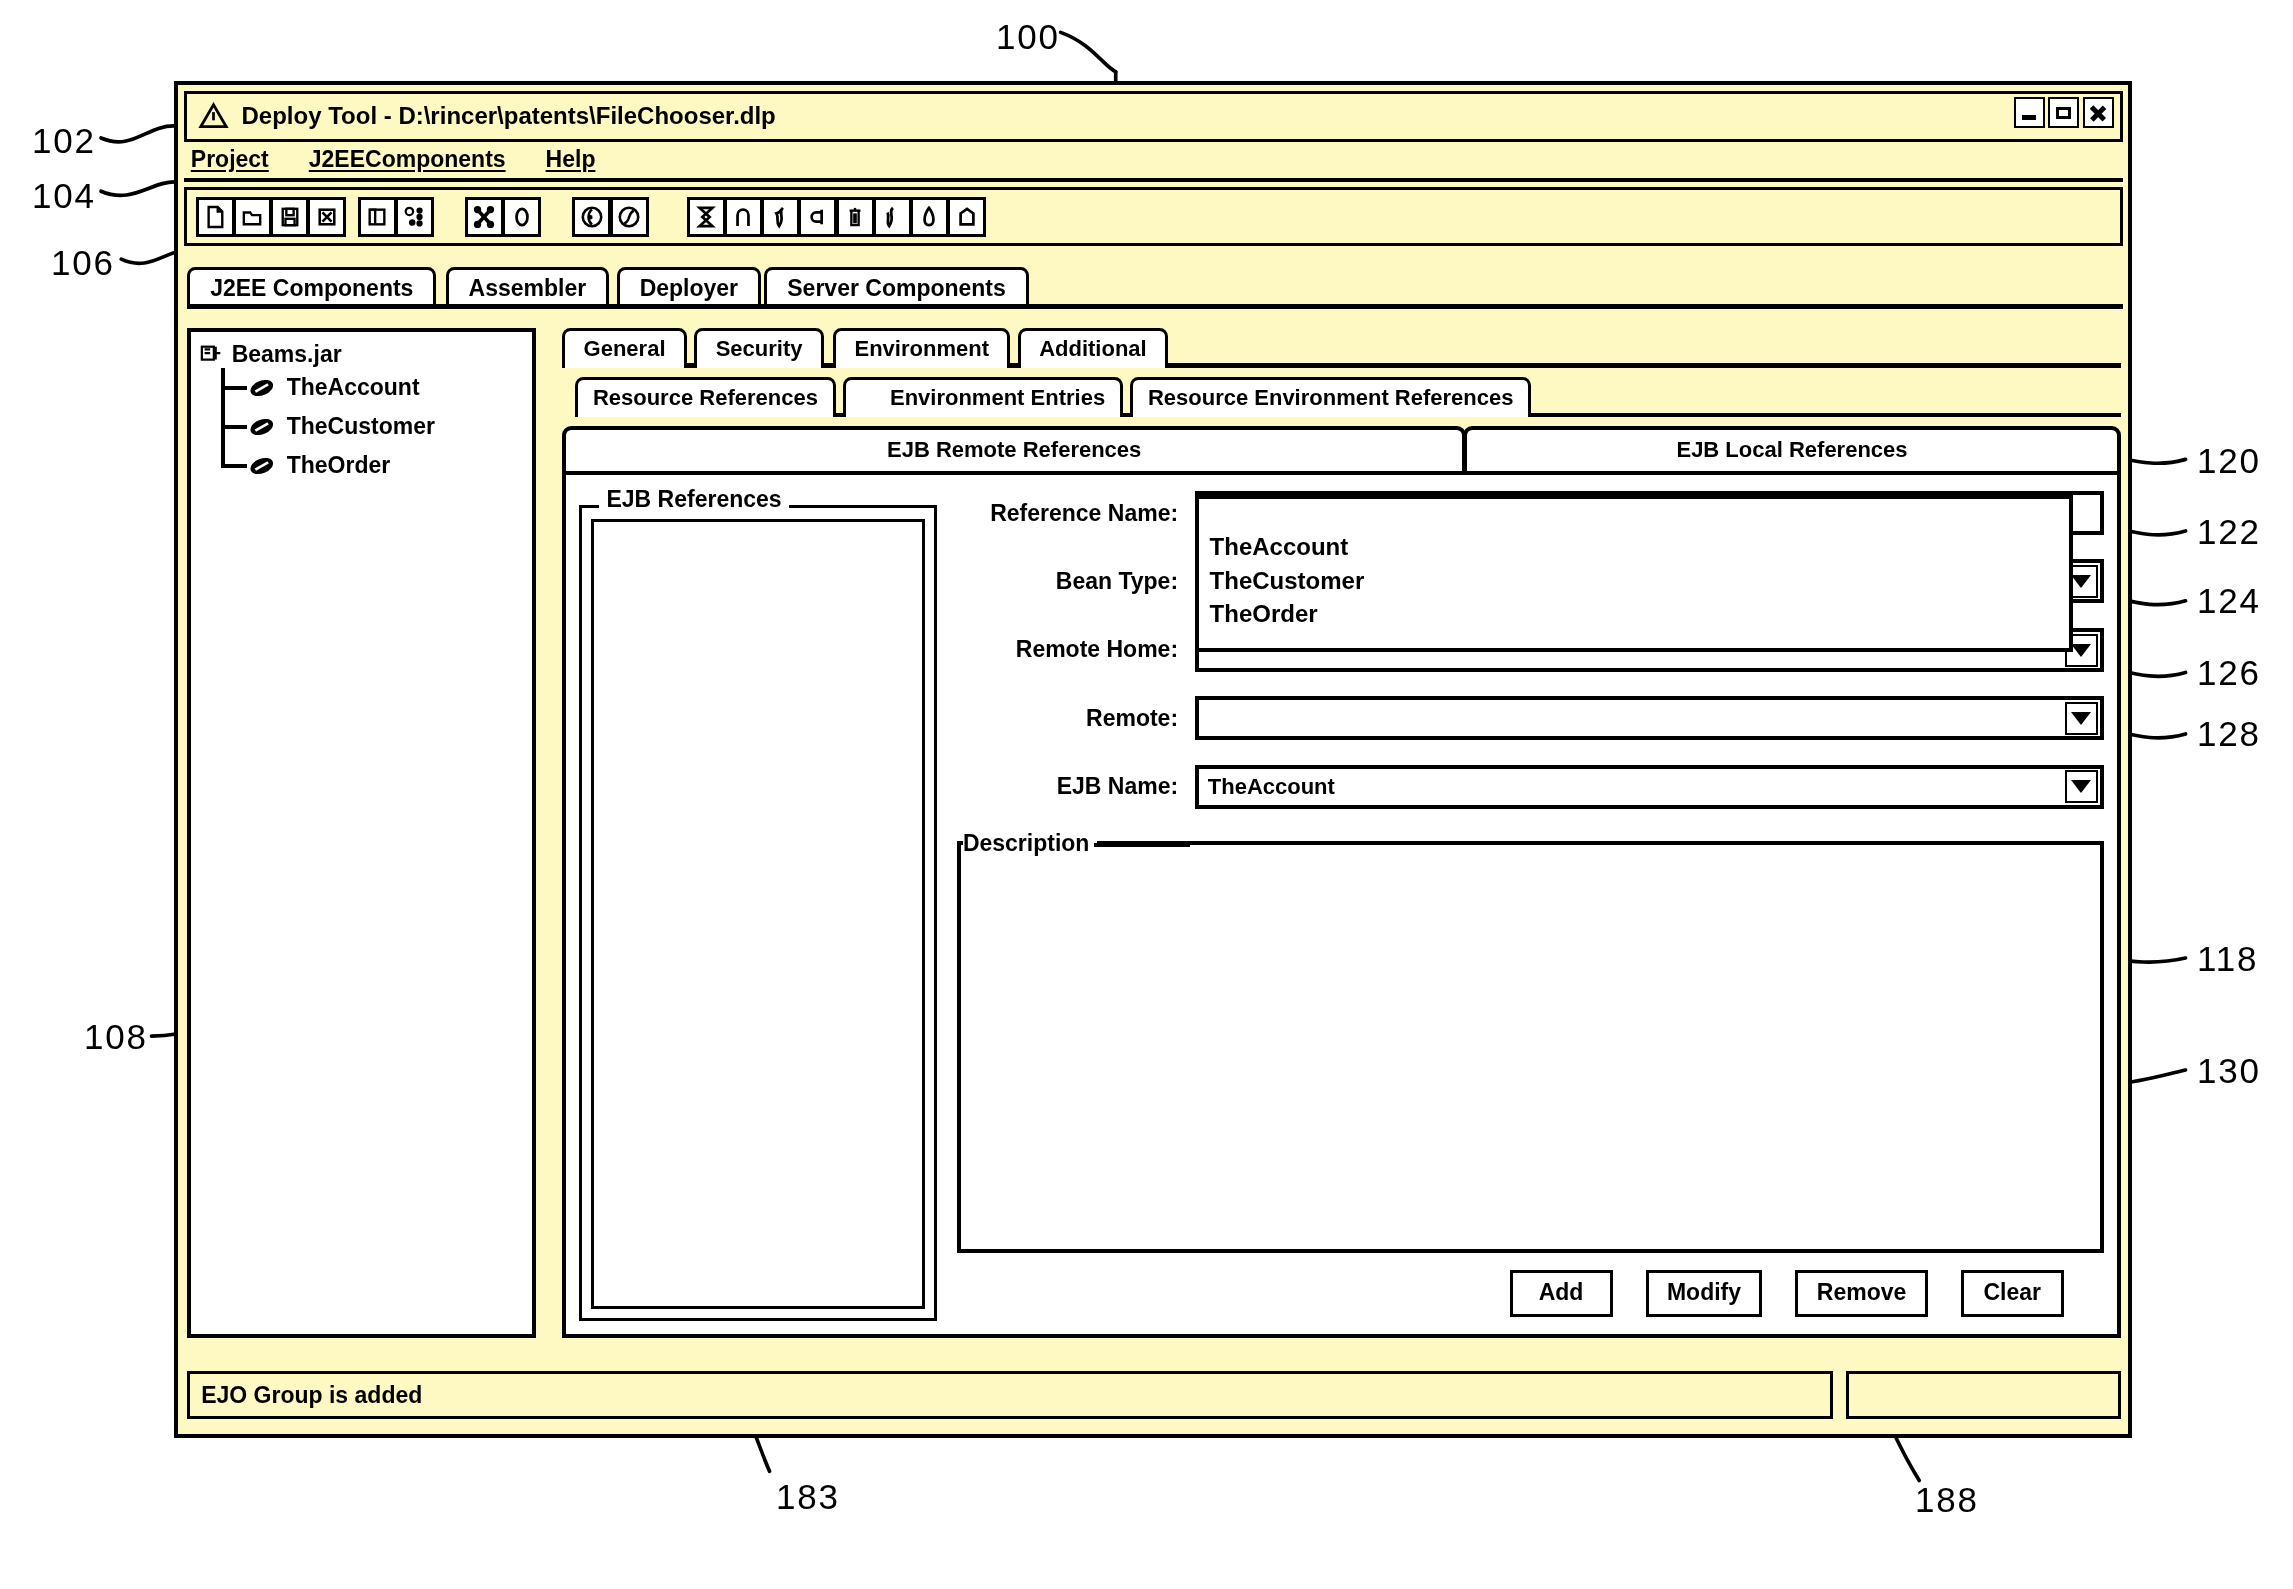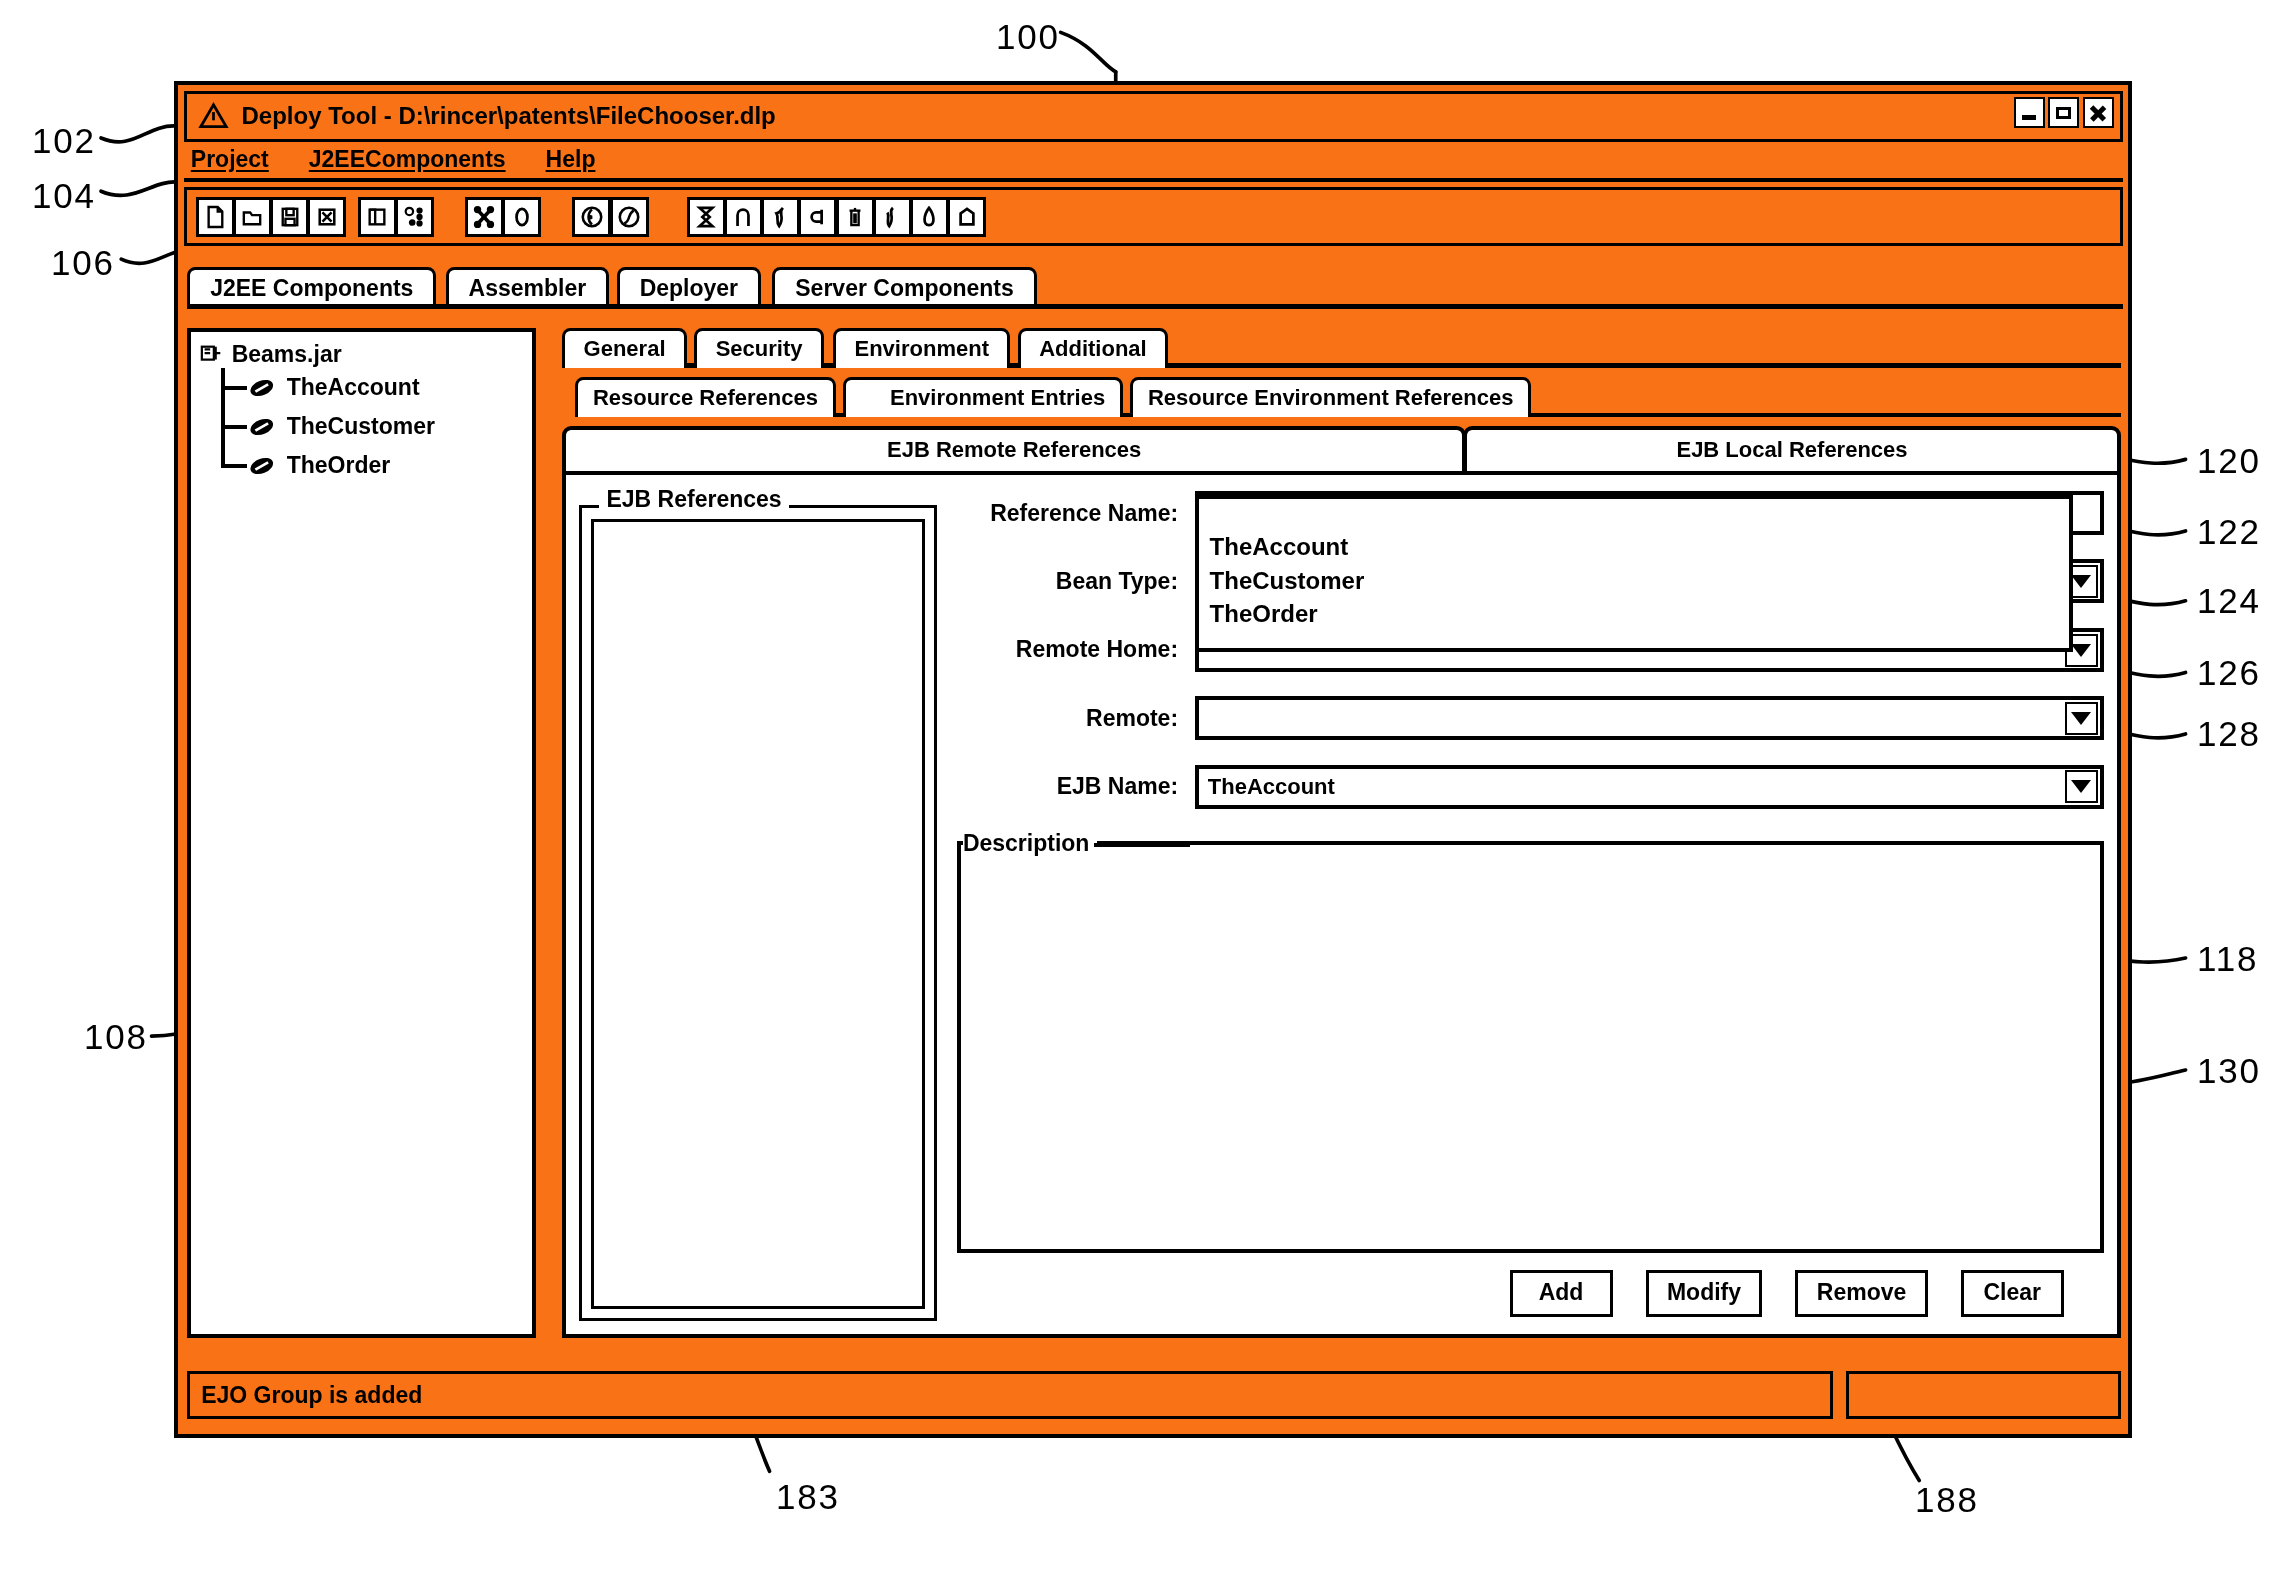--- a/index.html
+++ b/index.html
@@ -30,21 +30,21 @@
   .leader svg { display: block; overflow: visible; }
 
   
   #window {
     position: absolute;
     left: 174px;
     top: 81px;
     width: 1958px;
     height: 1357px;
     border: 4.6px solid #000;
-    background: #f97316;
+    background: #fef9c3;
     box-sizing: border-box;
   }
 
   
   #titlebar {
     position: relative;
     height: 51px;
     margin: 5.5px 5.5px 0 5.5px;
     border: 3.7px solid #000;
     box-sizing: border-box;
@@ -683,21 +683,21 @@
             <path d="M4 20 V8 L11 3 L18 8 V20 Z"></path>
           </svg>
       </div>
     </div>
   </div>
 
   <div id="tabstrip">
     <div class="tab sel"><span>J2EE Components</span></div>
     <div class="tab" style="margin-left:11px;"><span>Assembler</span></div>
     <div class="tab" style="margin-left:9.2px;"><span>Deployer</span></div>
-    <div class="tab" style="margin-left:13px;"><span>Server Components</span></div>
+    <div class="tab" style="margin-left:5px;"><span>Server Components</span></div>
     <div id="tabstrip-underline"></div>
   </div>
 
   <div id="body-area">
 
     <div id="tree-panel">
       <div class="tree-root">
         <svg width="24" height="24" viewBox="0 0 26 26" fill="none" stroke="#000" stroke-width="2.4" style="margin-right:7.3px;">
           <rect x="2" y="4" width="13" height="14"></rect>
           <path d="M5 7 h6 M5 11 h6"></path>

